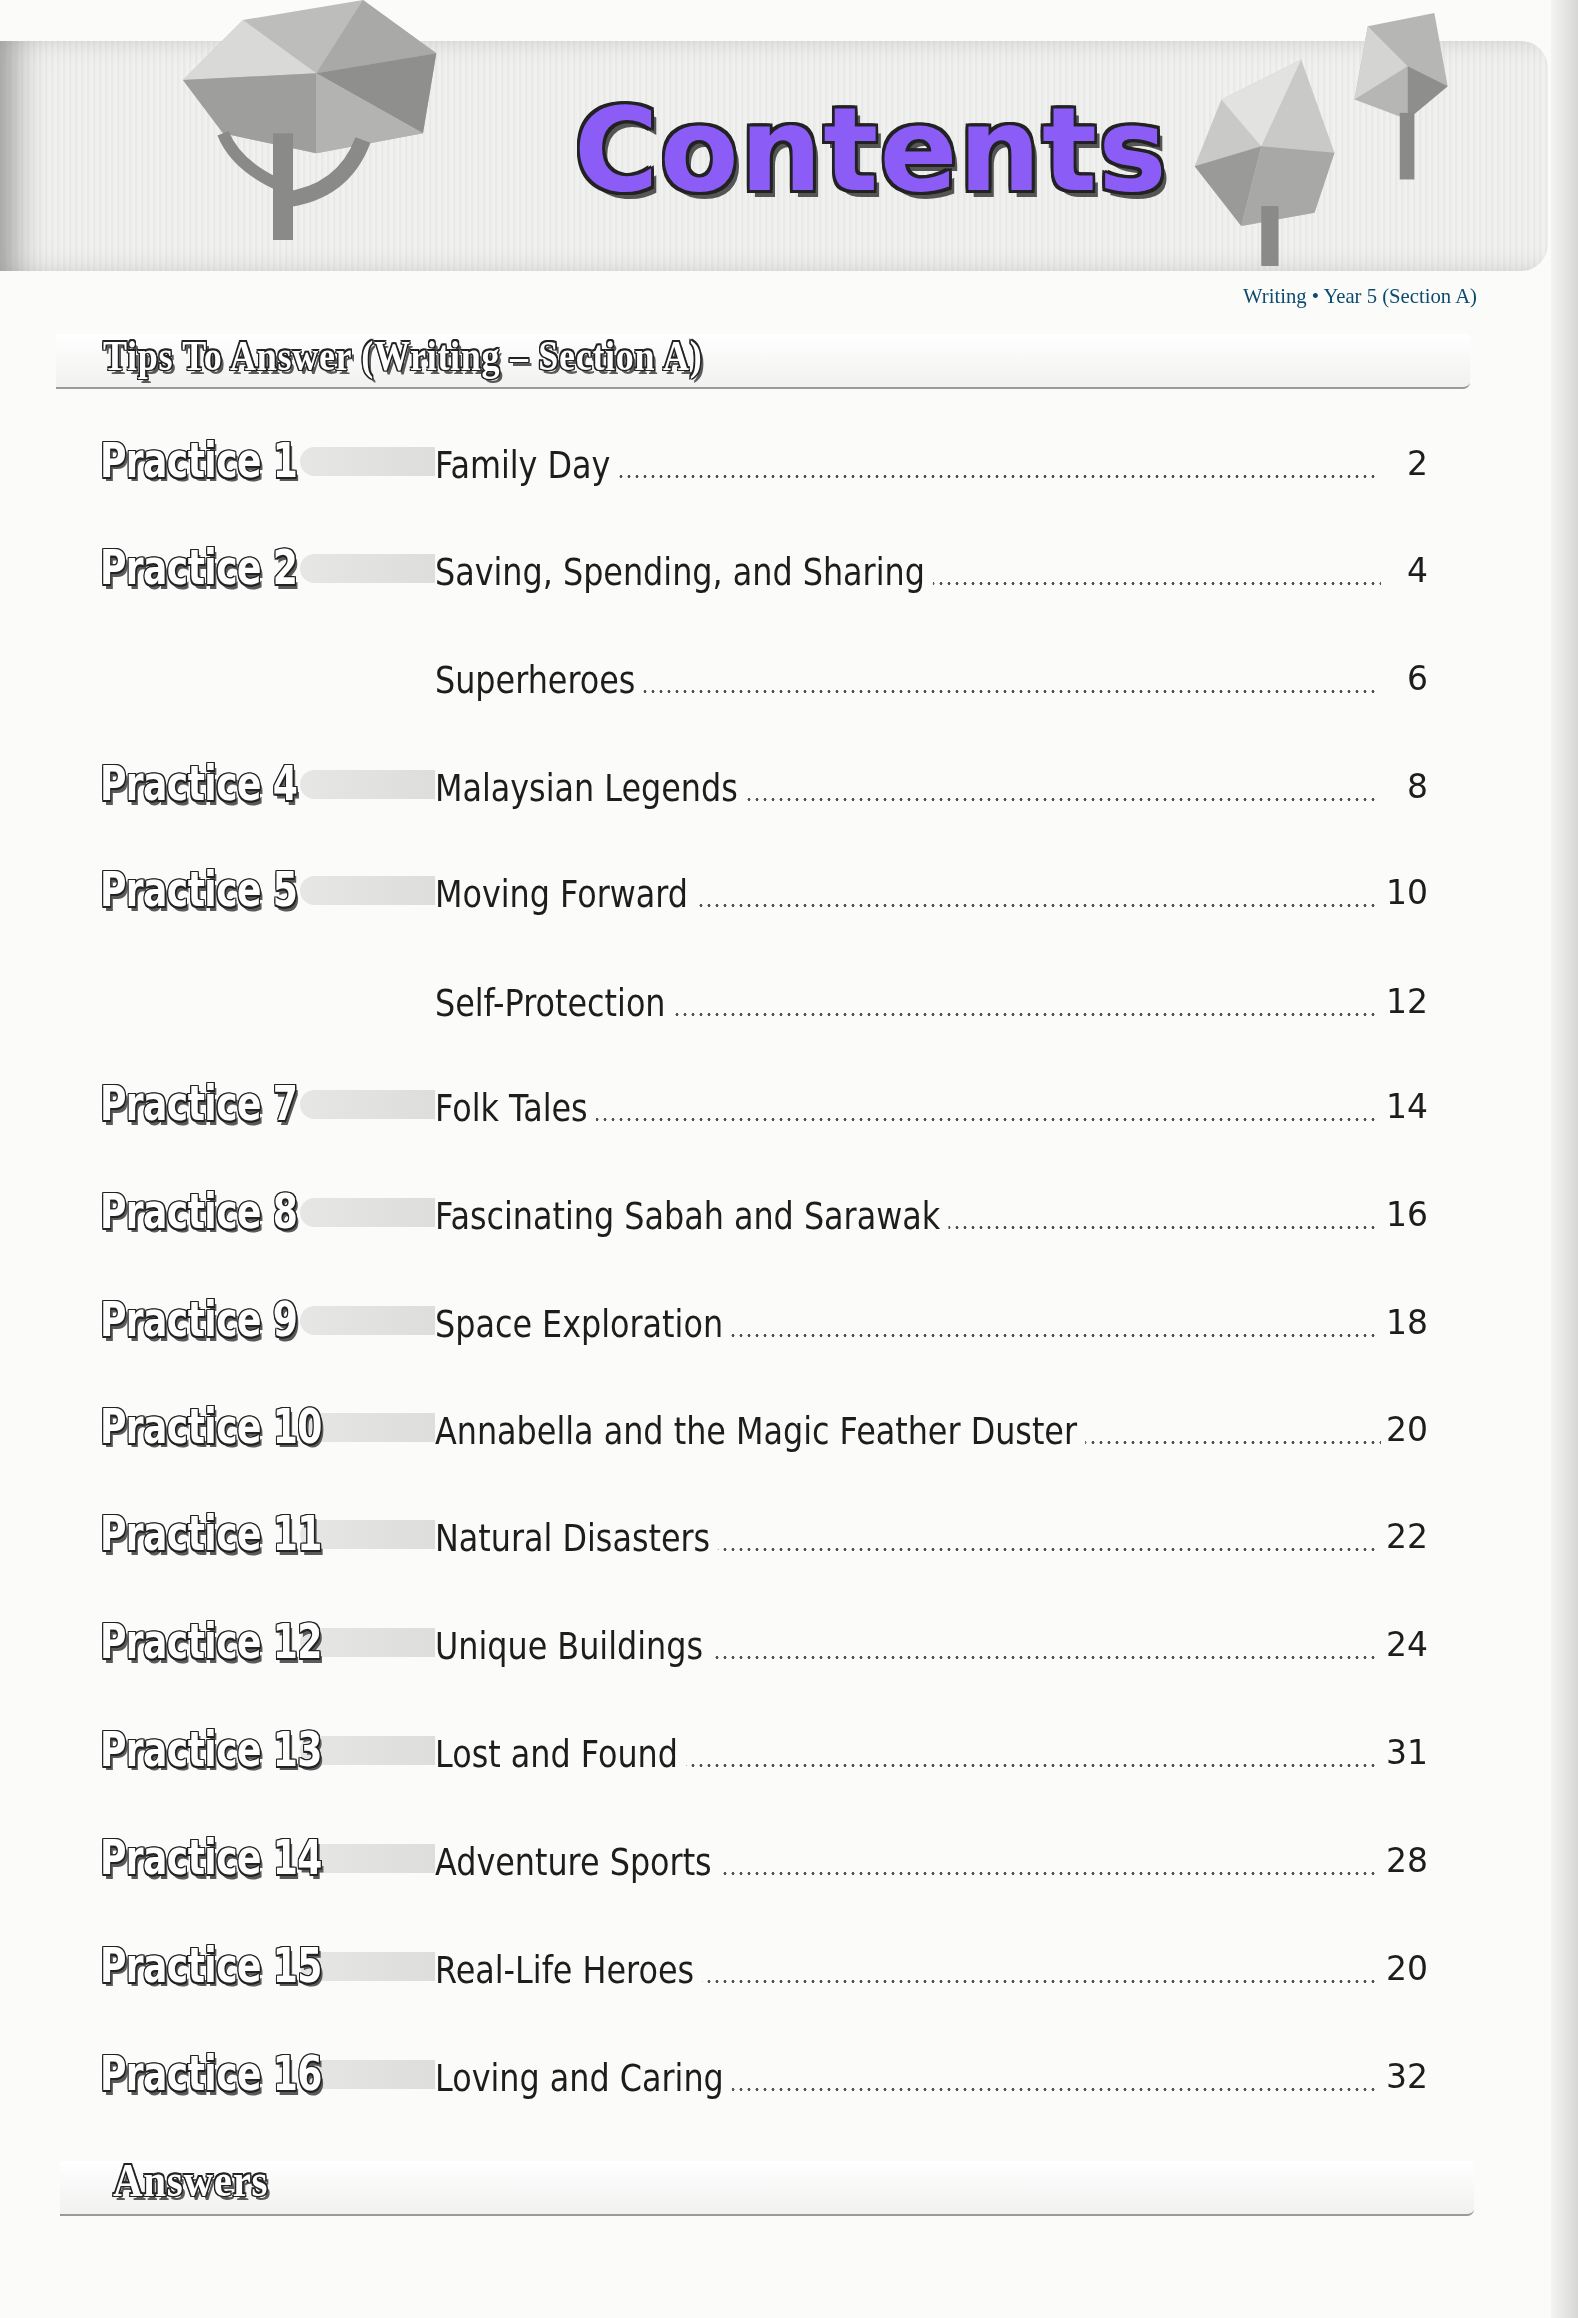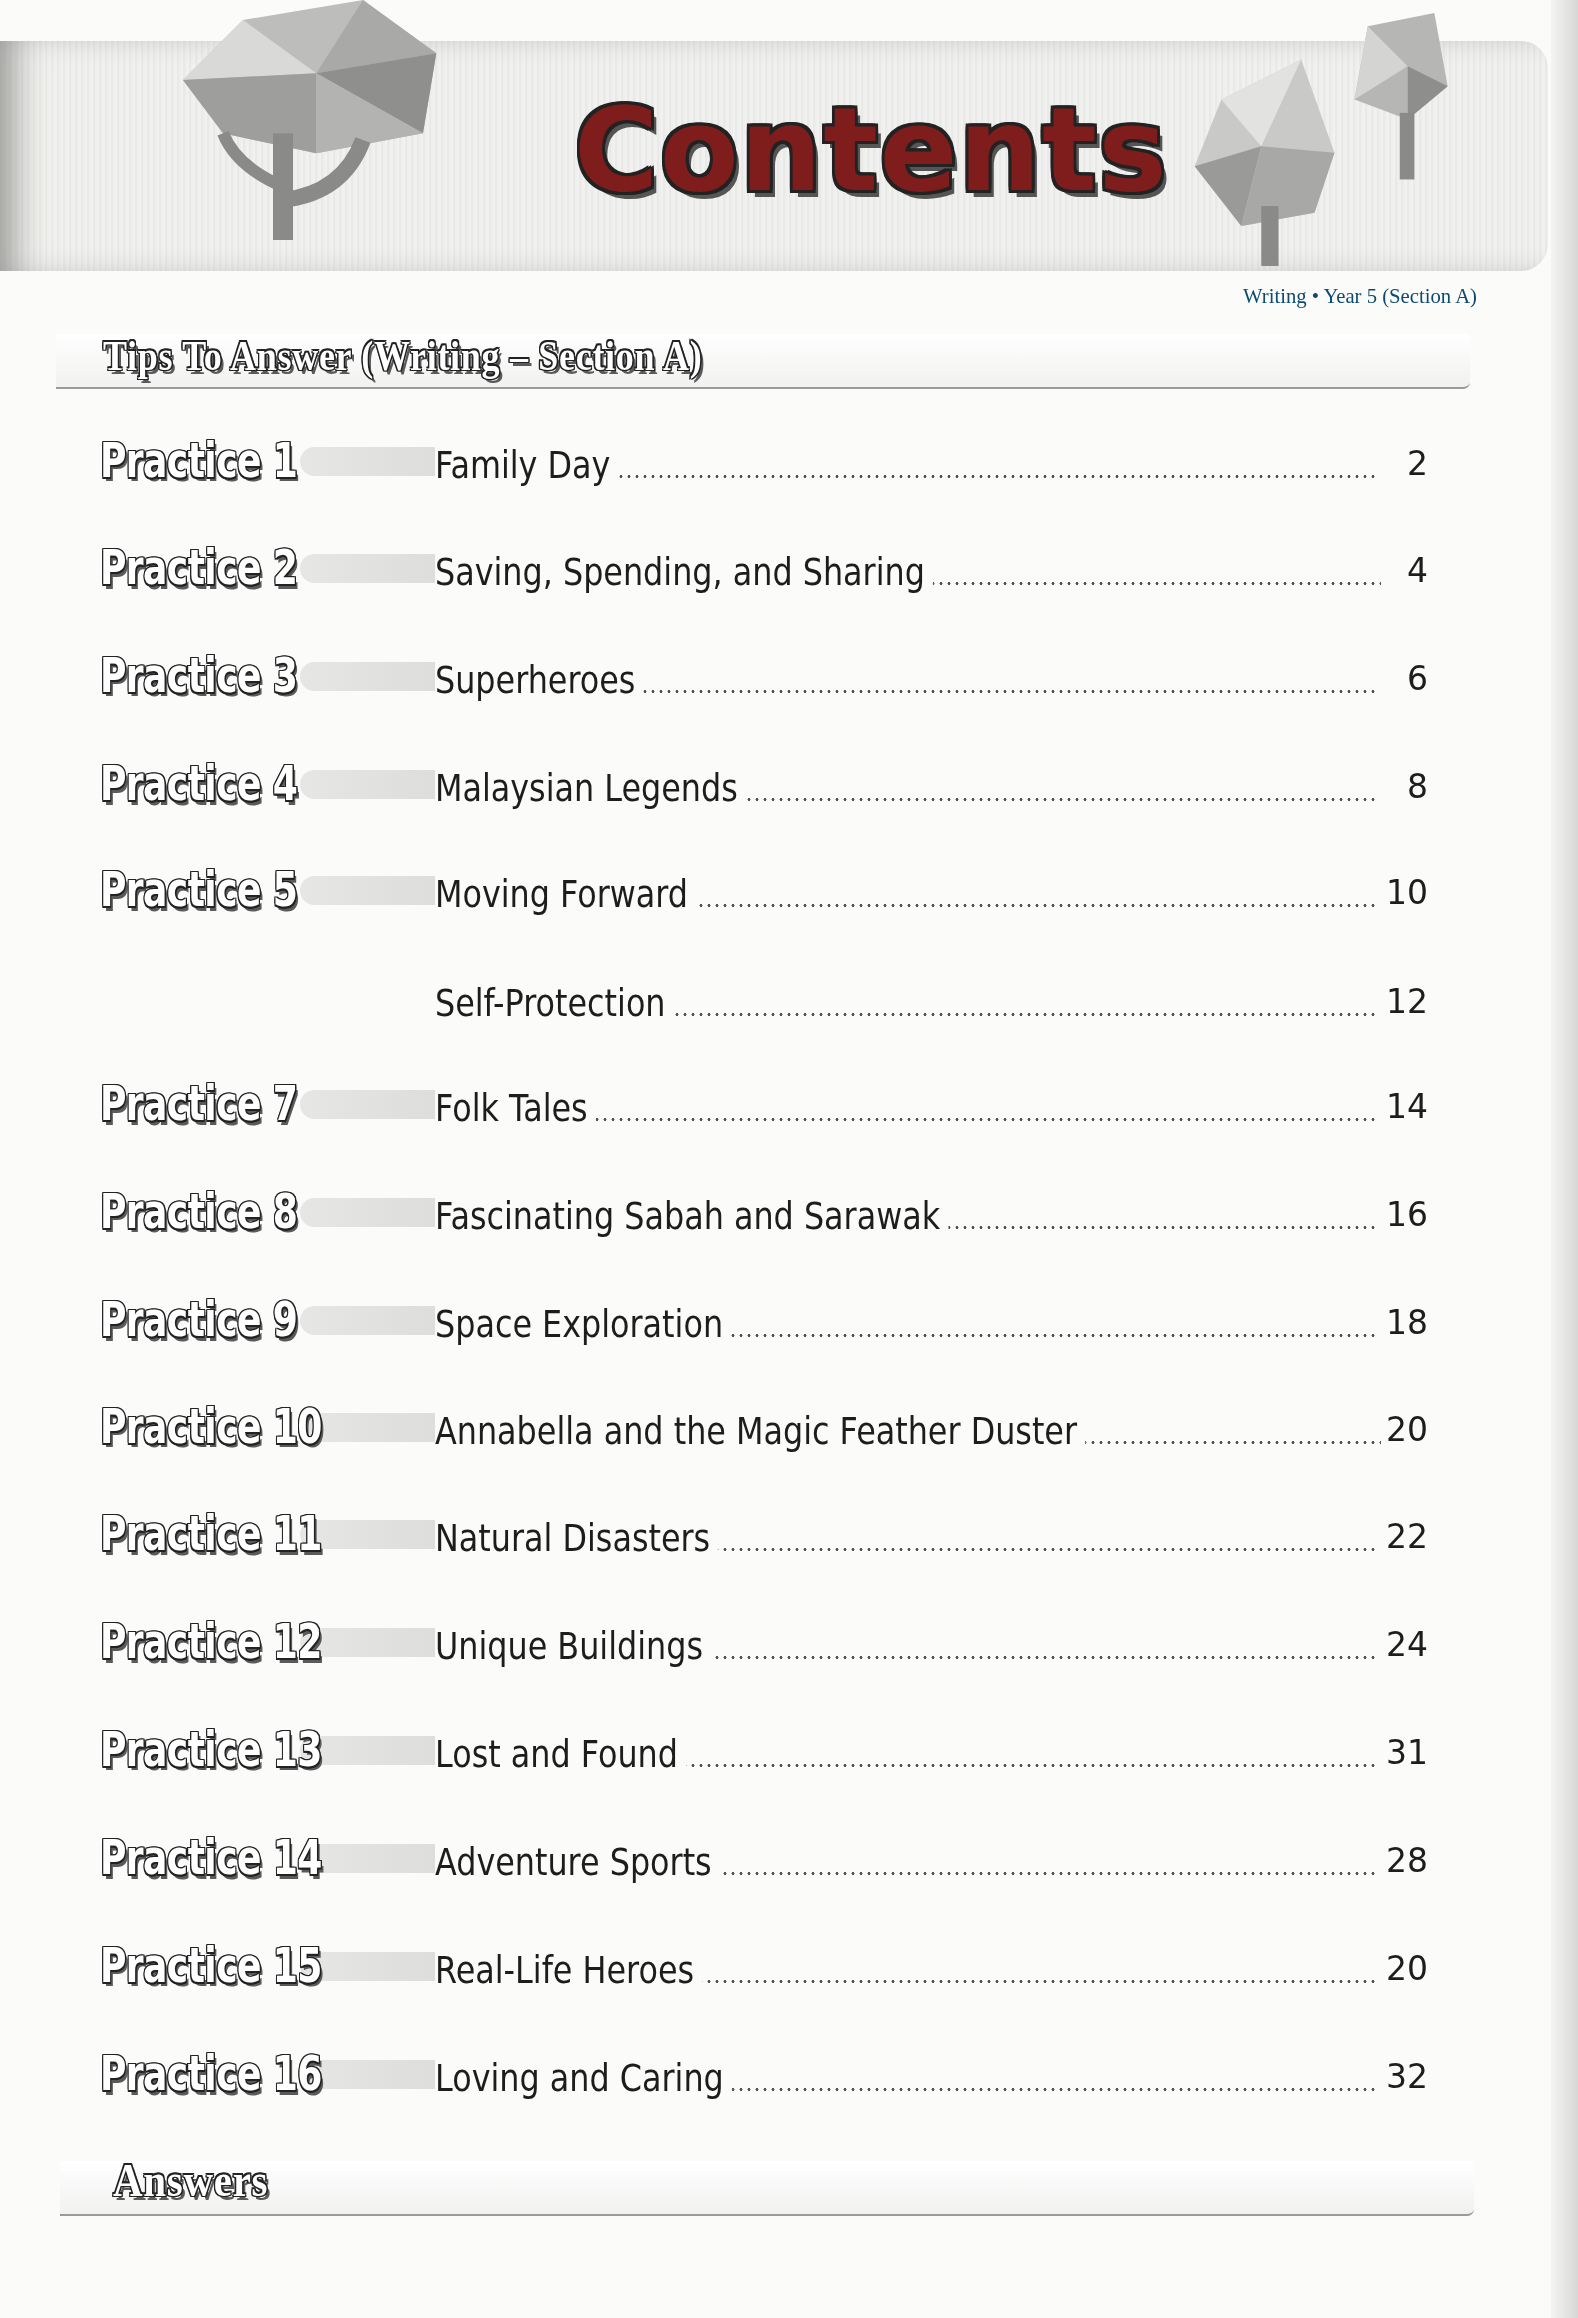--- a/index.html
+++ b/index.html
@@ -18,21 +18,21 @@
       position: absolute; left: 0; top: 41px; width: 1548px; height: 230px;
       background: repeating-linear-gradient(90deg, #ececea 0px, #f4f4f3 2px, #e6e6e4 4px, #f1f1ef 6px);
       border-radius: 0 27px 27px 0;
       box-shadow: inset 27px 0 33px -13.3px #9a9a98;
     }
     .tree { position: absolute; }
     .tree svg { display: block; }
     .banner-title {
       position: absolute; left: 574px; top: 93px; width: 547px; text-align: center;
       font-family: "DejaVu Sans", sans-serif; font-weight: bold; font-size: 115px;
-      letter-spacing: 1.3px; color: #7f1d1d; line-height: 1;
+      letter-spacing: 1.3px; color: #8b5cf6; line-height: 1;
       text-shadow: -2.7px -2.7px 0 #222, 2.7px -2.7px 0 #222, -2.7px 2.7px 0 #222, 2.7px 2.7px 0 #222,
                    0 -2.7px 0 #222, 0 2.7px 0 #222, -2.7px 0 0 #222, 2.7px 0 0 #222,
                    5.3px 6.7px 0 #555;
     }
     .subtitle {
       position: absolute; right: 101px; top: 285px;
       font-family: "Liberation Serif", serif; font-size: 20.7px; color: #0c4a6e;
     }
     
     .section-header {
@@ -139,24 +139,20 @@
   <div class="row" style="top:534px;padding-left:44px;">
     <div class="practice-tag">
         <div class="pill"></div>
         <span class="fancy">Practice 2</span>
       </div>
     <div class="leader"></div>
     <span class="entry-title">Saving, Spending, and Sharing</span>
     <span class="page-num">4</span>
   </div>
   <div class="row" style="top:642px;">
-    <div class="practice-tag">
-        <div class="pill"></div>
-        <span class="fancy">Practice 3</span>
-      </div>
     <div class="leader"></div>
     <span class="entry-title">Superheroes</span>
     <span class="page-num">6</span>
   </div>
   <div class="row" style="top:750px;">
     <div class="practice-tag">
         <div class="pill"></div>
         <span class="fancy">Practice 4</span>
       </div>
     <div class="leader"></div>

